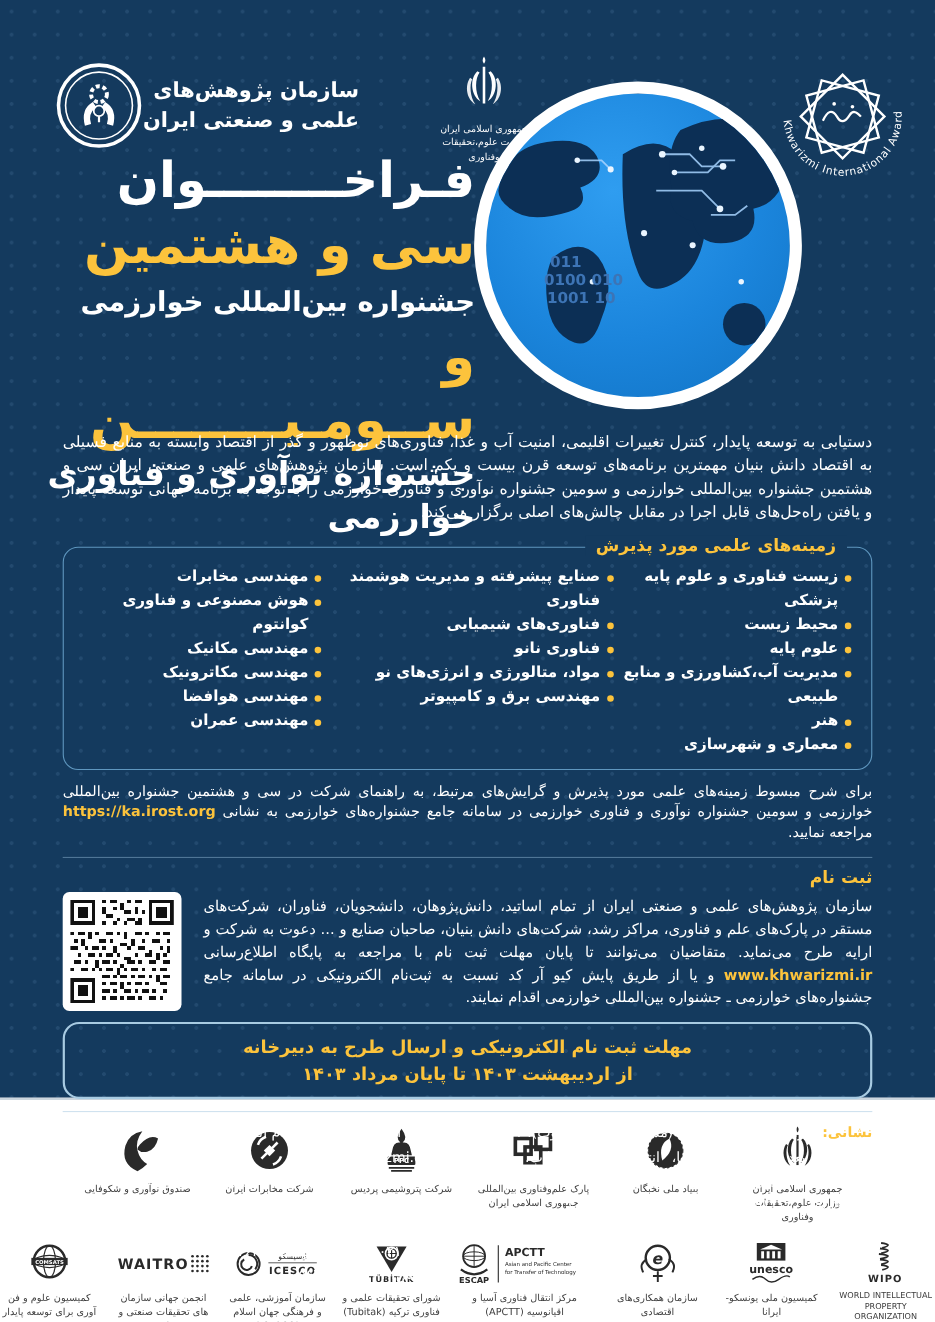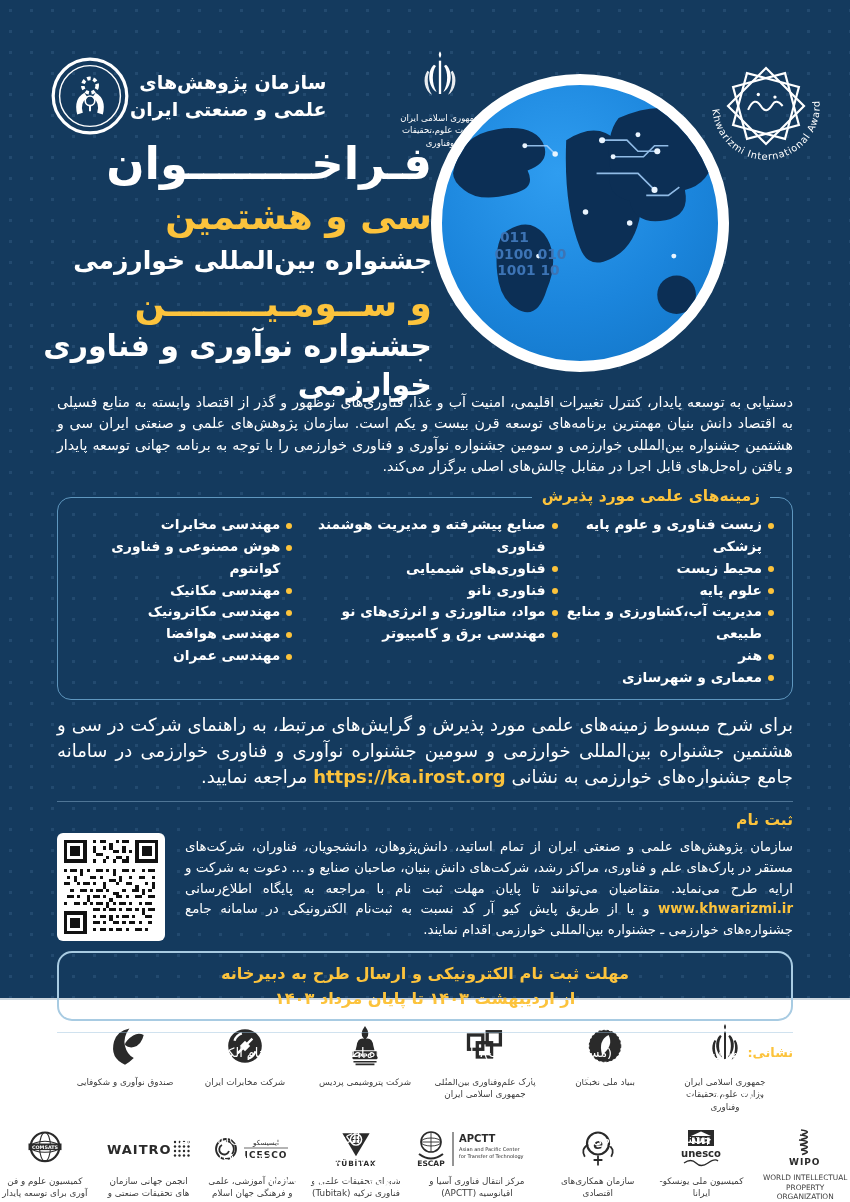--- a/index.html
+++ b/index.html
@@ -26,36 +26,36 @@
     position:absolute; left:431px; top:74px; width:298px; height:298px; z-index:2;
     border-radius:50%; border:11px solid #ffffff;
     background:radial-gradient(circle at 42% 32%, #2f9df0 0%, #1b85dc 55%, #1173c4 100%);
     overflow:hidden;
   }
   .globe svg { width:100%; height:100%; display:block; }
 
   
   .title-block { position:absolute; left:40px; top:138px; width:392px; z-index:4; direction:rtl; text-align:right; }
   .t-white-big { color:#fff; font-size:45px; font-weight:bold; line-height:1.15; }
-  .t-yellow-big { color:#fcc33c; font-size:36px; font-weight:bold; line-height:1.2; margin-top:5px; }
+  .t-yellow-big { color:#fcc33c; font-size:48px; font-weight:bold; line-height:1.2; margin-top:5px; }
   .t-white-mid { color:#fff; font-size:25px; font-weight:bold; line-height:1.3; margin-top:7px; }
   .t-white-mid2 { color:#fff; font-size:30px; font-weight:bold; line-height:1.3; margin-top:0; }
 
   
   .content { position:absolute; left:57px; right:57px; top:392px; z-index:4; direction:rtl; }
   .intro { color:#fff; font-size:14.2px; line-height:1.5; text-align:justify; }
 
   .fields-box { position:relative; margin-top:20px; border:1.5px solid #5f97bf; border-radius:14px; padding:16px 18px 10px; }
   .fields-legend { position:absolute; top:-11px; right:22px; background:#143a5e; padding:0 10px; color:#fcc33c; font-weight:bold; font-size:15.5px; }
   .fields-grid { display:grid; grid-template-columns:31% 38% 31%; }
   .fields-col { list-style:none; }
   .fields-col li { color:#fff; font-size:13.8px; font-weight:bold; line-height:1.58; padding-right:12px; position:relative; }
   .fields-col li::before { content:""; position:absolute; right:0; top:0.62em; width:6px; height:6px; border-radius:50%; background:#fcc33c; }
 
-  .guide { margin-top:12px; color:#fff; font-size:18px; line-height:1.45; text-align:justify; }
+  .guide { margin-top:12px; color:#fff; font-size:13px; line-height:1.45; text-align:justify; }
   .url-yellow { color:#fcc33c; font-weight:bold; }
 
   .hr { height:1px; background:rgba(150,190,220,0.45); margin:11px 0 9px; }
 
   .mid { display:flex; gap:20px; }
   .research-col { flex:0 0 182px; }
   .col-heading { color:#fcc33c; font-weight:bold; font-size:15.5px; margin-bottom:4px; }
   .research-list { list-style:none; }
   .research-list li { color:#fff; font-size:13.6px; line-height:1.95; }
   .register-col { flex:1; }

